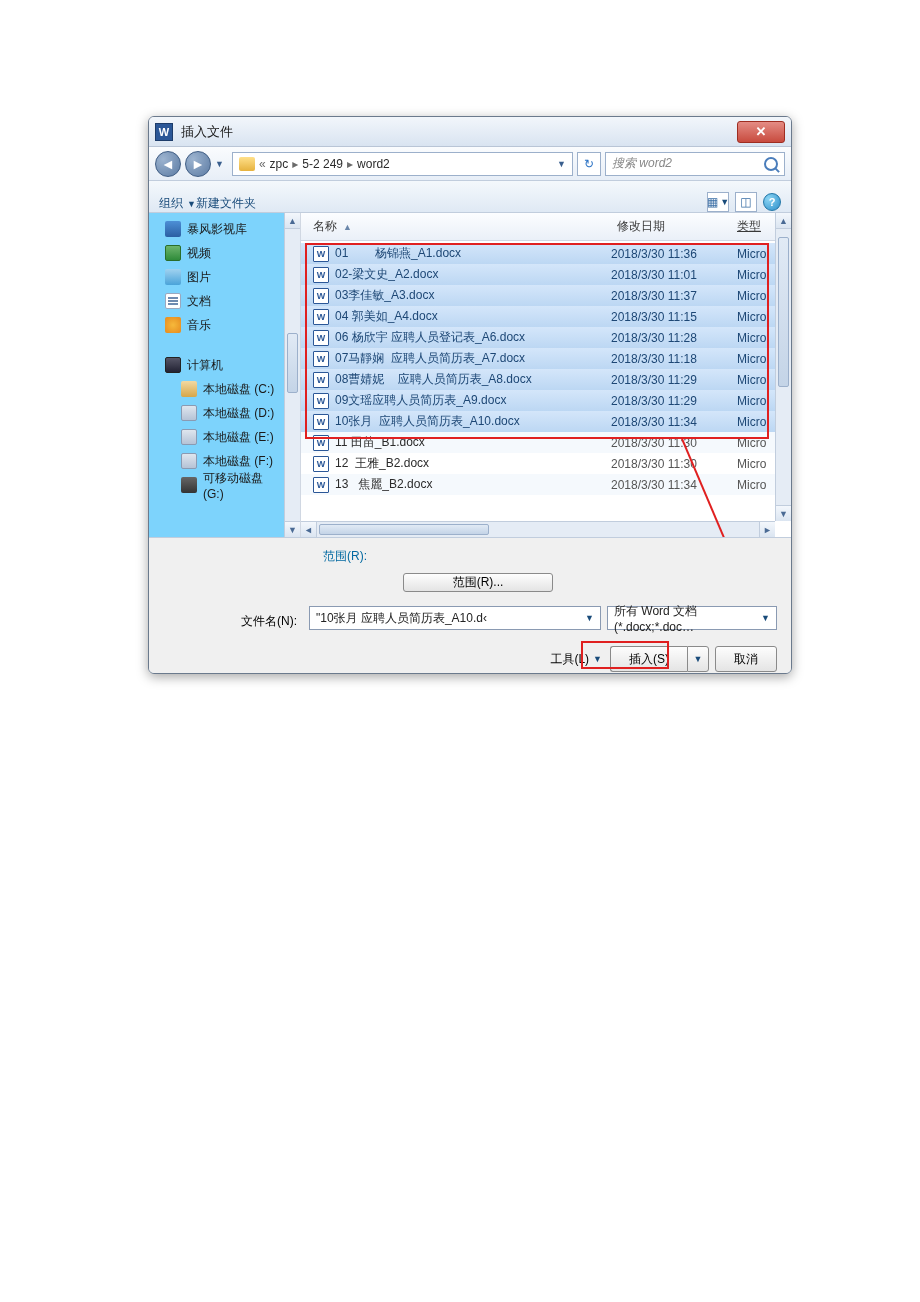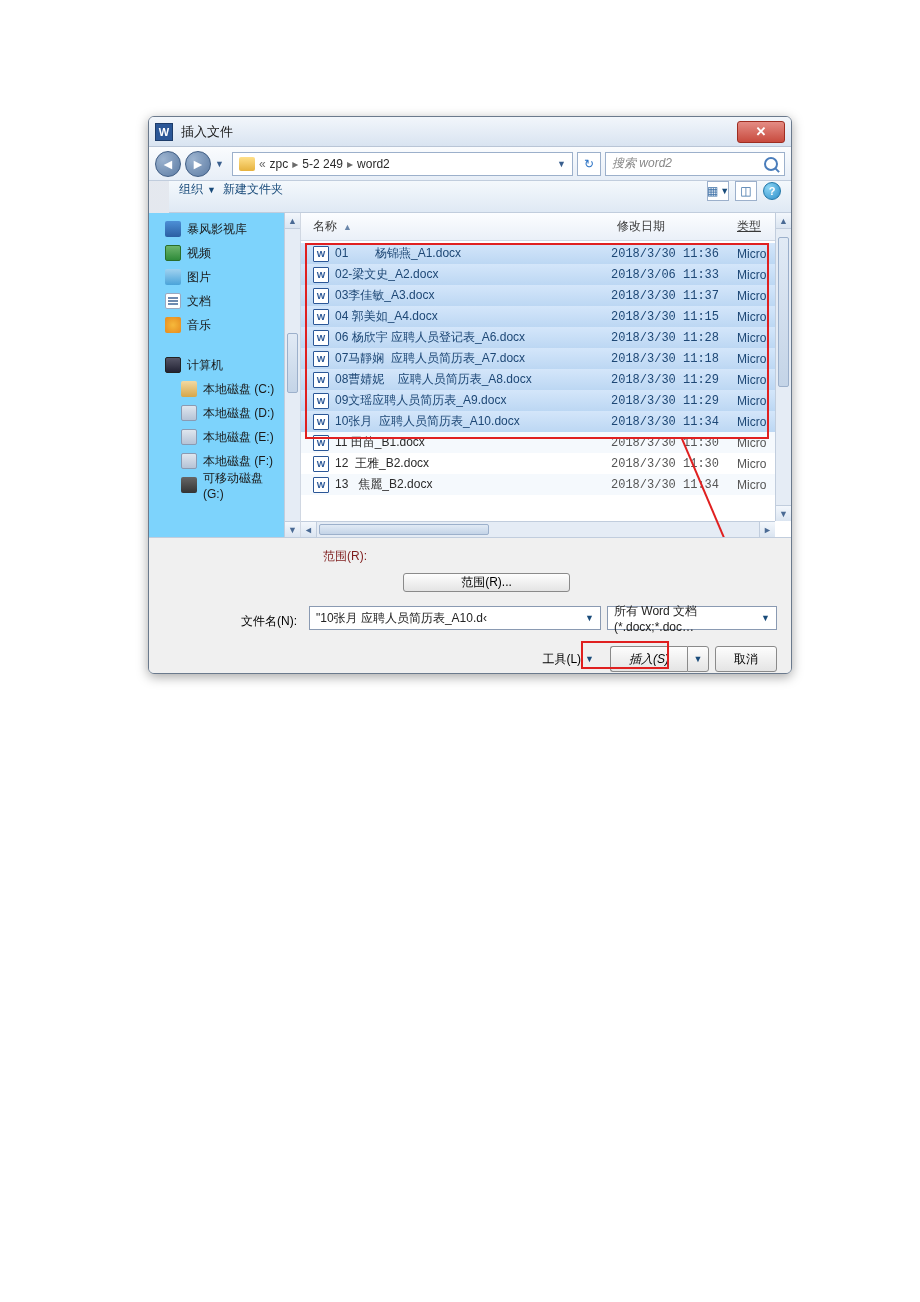--- a/index.html
+++ b/index.html
@@ -61,21 +61,21 @@
   .search-box .mag {
     margin-left: auto; width: 14px; height: 14px; border: 2px solid #4a7dbb; border-radius: 50%;
     position: relative;
   }
   .search-box .mag::after {
     content: ""; position: absolute; width: 6px; height: 2px; background: #4a7dbb;
     transform: rotate(45deg); bottom: -2px; right: -4px;
   }
   .toolbar {
     height: 32px; background: linear-gradient(to bottom,#f4f8fc,#dfe9f4);
-    border-bottom: 1px solid #c1cddd; display: flex; align-items: flex-start; padding: 0 10px; gap: 7px; margin-left: 20px;
+    border-bottom: 1px solid #c1cddd; display: flex; align-items: flex-end; padding: 0 10px; gap: 0;
   }
   .toolbtn { color: #194b7a; cursor: default; display: flex; align-items: center; gap: 4px; }
   .tri { font-size: 9px; color: #194b7a; }
   .toolbar .right { margin-left: auto; display: flex; align-items: center; gap: 6px; }
   .view-ico {
     width: 22px; height: 20px; background:#fff; border:1px solid #9cb0cb; display:flex;
     align-items:center; justify-content:center; color:#3b6fa6;
   }
   .help-ico {
     width: 18px; height: 18px; border-radius: 50%;
@@ -126,62 +126,62 @@
   }
   .row.sel { background:linear-gradient(#d4e6fa,#bcd7f3);}
   .row.unsel-alt { background:#f5f9fd;}
   .row .wicon {
     width:16px; height:16px; background:#fff; border:1px solid #2b5797;
     display:flex; align-items:center; justify-content:center;
     color:#2b5797; font-size:9px; font-weight:bold; border-radius:1px;
   }
   .row .fname { flex:1; color:#2b2b2b; white-space: pre;}
   .row.sel .fname, .row.sel .fdate, .row.sel .ftype { color:#1d4775;}
-  .row .fdate { width:120px; color:#555;font-family:Liberation Mono, monospace;}
+  .row .fdate { width:120px; color:#555;}
   .row .ftype { width:54px; color:#555;}
   .hscroll { position:absolute; bottom:0; left:0; right:16px; height:16px; background:#e5ecf5; border-top:1px solid #c1cddd;}
   .hscroll .arrow { position:absolute; top:0; width:16px; height:15px; background:linear-gradient(#f3f7fc,#dbe5f1); border-right:1px solid #c1cddd; display:flex; align-items:center; justify-content:center; font-size:9px; color:#4a6a94;}
   .hscroll .arrow.r { right:0; border-right:none; border-left:1px solid #c1cddd;}
   .hscroll .thumb { position:absolute; left:18px; top:2px; width:170px; height:11px; background:linear-gradient(#e1eaf5,#c4d4e7); border:1px solid #9cb0cb; border-radius:2px;}
   .vscroll { position:absolute; right:0; top:0; bottom:16px; width:16px; background:#e5ecf5; border-left:1px solid #c1cddd;}
   .vscroll .arrow { height:16px; background:linear-gradient(#f3f7fc,#dbe5f1); border-bottom:1px solid #c1cddd; display:flex; align-items:center; justify-content:center; font-size:9px; color:#4a6a94;}
   .vscroll .arrow.bot { position:absolute; bottom:0; left:0; right:0; border-bottom:none; border-top:1px solid #c1cddd;}
   .vscroll .thumb { position:absolute; top:24px; left:2px; width:11px; height:150px; background:linear-gradient(#e1eaf5,#c4d4e7); border:1px solid #9cb0cb; border-radius:2px;}
   .red-line {
     position:absolute; width:2px; background:#e02020; z-index:6;
     transform-origin: top left;
   }
   .bottom {
     height: 140px; background: #f0f0f0; border-top:1px solid #c1cddd; padding:10px 14px;
     display:flex; flex-direction:column; gap:8px;
   }
-  .range-lbl { color:#7f1d1d; padding-left:160px;}
+  .range-lbl { color:#0369a1; padding-left:160px;}
   .range-btn {
-    width:167px; height:26px; background:linear-gradient(#fdfdfd,#e4e4e4);
+    width:150px; height:26px; background:linear-gradient(#fdfdfd,#e4e4e4);
     border:1px solid #8a8a8a; border-radius:3px; margin-left:240px;
     display:flex; align-items:center; justify-content:center;
   }
   .fn-row { display:flex; align-items:flex-end; gap:6px; margin-top:6px;}
   .fn-lbl { width:140px; text-align:right; padding-right:6px;}
   .fn-input {
     flex:1; height:24px; background:#fff; border:1px solid #8a9ab2; padding:0 6px;
     display:flex; align-items:center; color:#222; overflow:hidden; white-space:nowrap;
   }
   .fn-filter {
     width:170px; height:24px; background:#fff; border:1px solid #8a9ab2; padding:0 6px;
     display:flex; align-items:center; color:#222;
   }
   .btn-row { display:flex; align-items:center; gap:6px; justify-content:flex-end; margin-top:8px;}
-  .btn-tools { display:flex; align-items:center; gap:4px; margin-right:10px;}
+  .btn-tools { display:flex; align-items:center; gap:4px; margin-right:2px;}
   .btn {
     height:26px; padding:0 18px; background:linear-gradient(#fdfdfd,#e4e4e4);
     border:1px solid #8a8a8a; border-radius:3px; display:flex; align-items:center; justify-content:center;
   }
   .btn-split { display:flex;}
-  .btn-split .main { border-radius:3px 0 0 3px; border-right:none;font-style:italic;}
+  .btn-split .main { border-radius:3px 0 0 3px; border-right:none;}
   .btn-split .drop { width:22px; padding:0; border-radius:0 3px 3px 0;}
   .red-box-insert {
     position:absolute; border:2px solid #e02020; width:88px; height:28px;
     left: 432px; top: 524px; pointer-events:none; z-index:10;
   }
   .dialog { position:relative; }
   .caption { margin-top: 24px; font-size: 20px; color:#222; line-height:2.4; font-family:"SimSun", serif;}
   .caption .line2 { padding-left: 42px; }
 </style>
 </head>
@@ -296,21 +296,21 @@
         <div class="rows" id="rows">
             <div class="row sel">
     <span class="wicon">W</span>
     <span class="fname">01        杨锦燕_A1.docx</span>
     <span class="fdate">2018/3/30 11:36</span>
     <span class="ftype">Micro</span>
             </div>
             <div class="row sel">
     <span class="wicon">W</span>
     <span class="fname">02-梁文史_A2.docx</span>
-    <span class="fdate">2018/3/06 11:33</span>
+    <span class="fdate">2018/3/30 11:01</span>
     <span class="ftype">Micro</span>
             </div>
             <div class="row sel">
     <span class="wicon">W</span>
     <span class="fname">03李佳敏_A3.docx</span>
     <span class="fdate">2018/3/30 11:37</span>
     <span class="ftype">Micro</span>
             </div>
             <div class="row sel">
     <span class="wicon">W</span>

